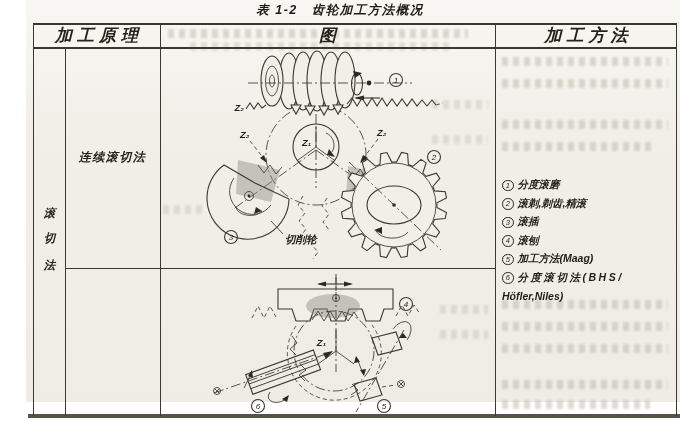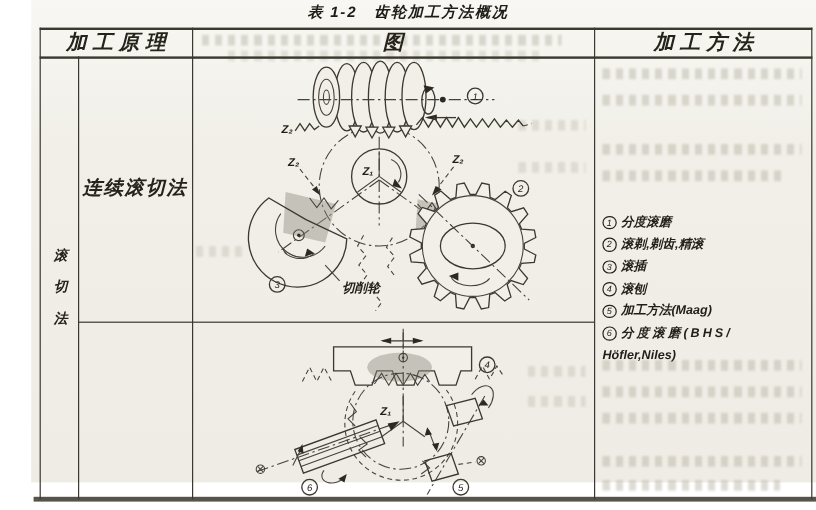--- a/index.html
+++ b/index.html
@@ -38,21 +38,21 @@
   .hc2{left:127px;width:335px;}
   .hc3{left:462px;width:182px;}
   .vlabel{
     position:absolute;left:0;width:32px;top:138px;height:150px;
     display:flex;align-items:center;justify-content:center;
     writing-mode:vertical-lr;text-orientation:upright;letter-spacing:27px;
     font-size:11.5px;font-weight:bold;color:#26231b;
   }
   .rlabel{
     position:absolute;left:32px;width:95px;display:flex;align-items:center;justify-content:center;
-    font-size:16px;font-weight:bold;color:#26231b;letter-spacing:1.5px;
+    font-size:12px;font-weight:bold;color:#26231b;letter-spacing:1.5px;
   }
   .rl1{top:24px;height:221px;}
   .rl2{top:245px;bottom:2px;}
   .methods{position:absolute;left:469px;width:172px;top:153px;}
   .mline{display:flex;align-items:center;gap:4px;height:18.5px;
     font-size:10.5px;font-weight:bold;color:#211e17;white-space:nowrap;}
   .circ{
     box-sizing:border-box;width:11.5px;height:11.5px;border:1.1px solid #26231b;border-radius:50%;
     font-size:7.5px;font-weight:normal;display:inline-flex;align-items:center;justify-content:center;
     flex:0 0 auto;line-height:1;
@@ -137,21 +137,21 @@
       <div class="mline">
           <span class="circ">4</span>
           <span class="mtext">滚刨</span>
         </div>
       <div class="mline">
           <span class="circ">5</span>
           <span class="mtext">加工方法(Maag)</span>
         </div>
       <div class="mline">
           <span class="circ">6</span>
-          <span class="mtext">分度滚磨(BHS/</span>
+          <span class="mtext">分度滚切法(BHS/</span>
         </div>
       <div class="mline">
           <span class="mtext">Höfler,Niles)</span>
         </div>
     </div>
   </div>
 
   <svg class="fig" width="680" height="425" viewBox="0 0 680 425">
 
     <g>

